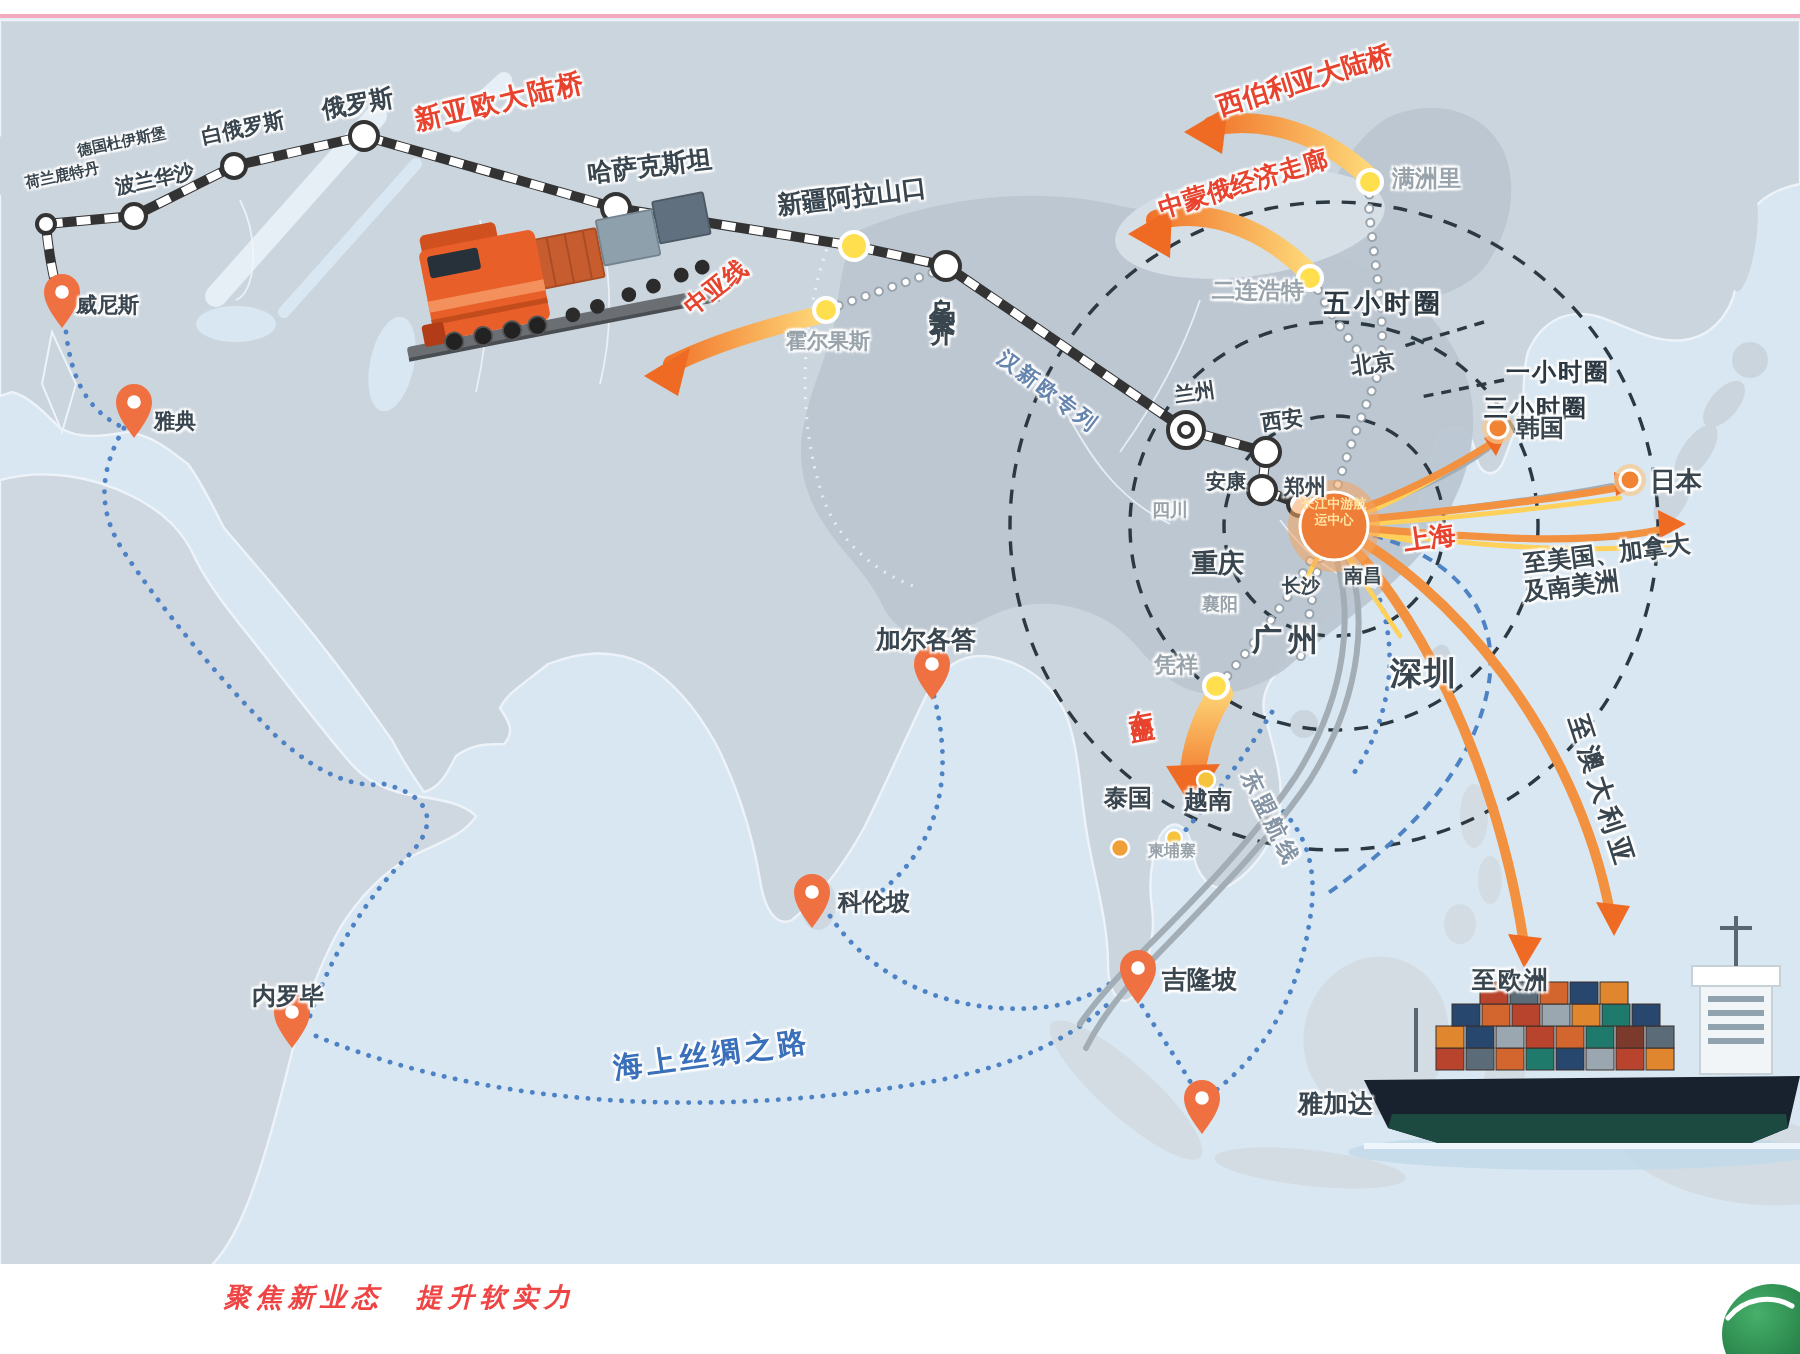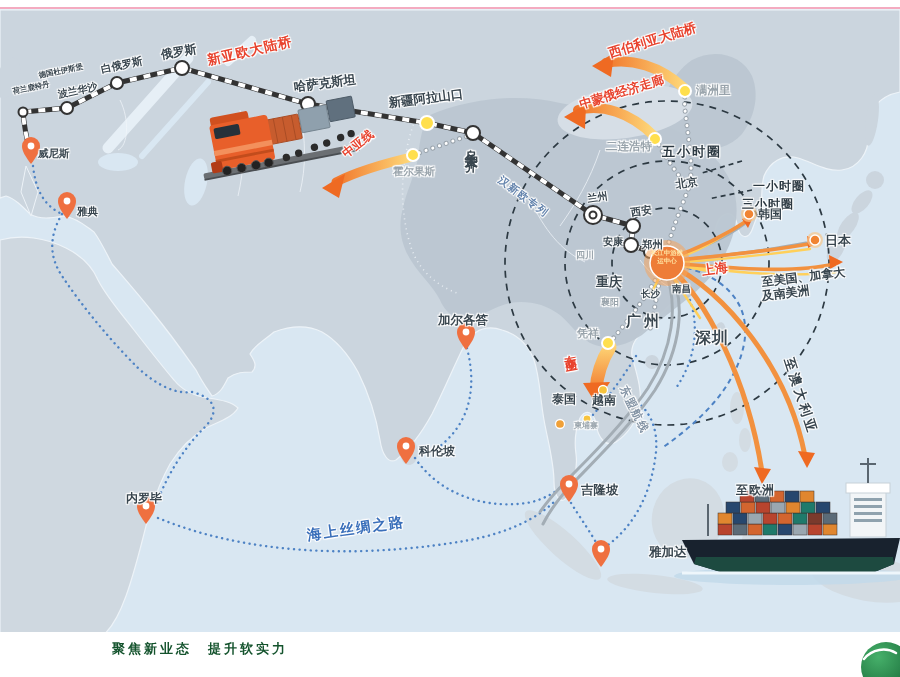--- a/index.html
+++ b/index.html
@@ -12,21 +12,21 @@
       color:#39464f;font-weight:700;
       text-shadow:0 0 2px #fff,0 0 2px #fff,1px 1px 1px #fff,-1px -1px 1px #fff,1px -1px 1px #fff,-1px 1px 1px #fff;}
   .gy{color:#98a3ab;font-weight:700;}
   .rd{color:#e8432e;}
   .bl{color:#6484ad;}
   .deep{color:#2c3942;}
   .vert{writing-mode:vertical-rl;letter-spacing:3px;}
   .hub-label{position:absolute;left:649px;top:249px;width:36px;height:30px;
       font-size:6.5px;font-weight:700;color:#ffe3a1;text-align:center;line-height:1.2;
       text-shadow:none;white-space:normal;}
-  .caption{position:absolute;left:40px;top:640px;width:320px;text-align:center;color:#14532d;}
+  .caption{position:absolute;left:40px;top:640px;width:320px;text-align:center;color:#ef4444;font-style:italic;}
   .caption .c1{font-size:13px;font-weight:700;letter-spacing:3px;}
   .caption .c2{font-size:13.5px;font-weight:700;letter-spacing:1.5px;margin-top:2px;}
   .logo{position:absolute;right:0;bottom:0;width:52px;height:42px;}
 </style>
 </head>
 <body>
 
 <div class="stage">
 
   <div class="topline"></div>

